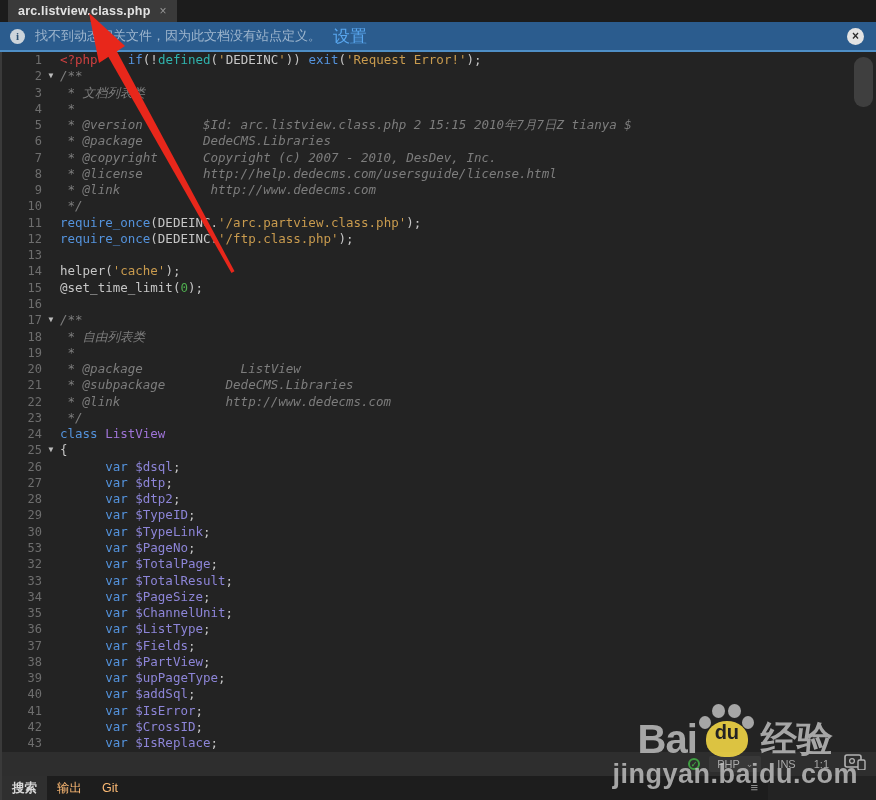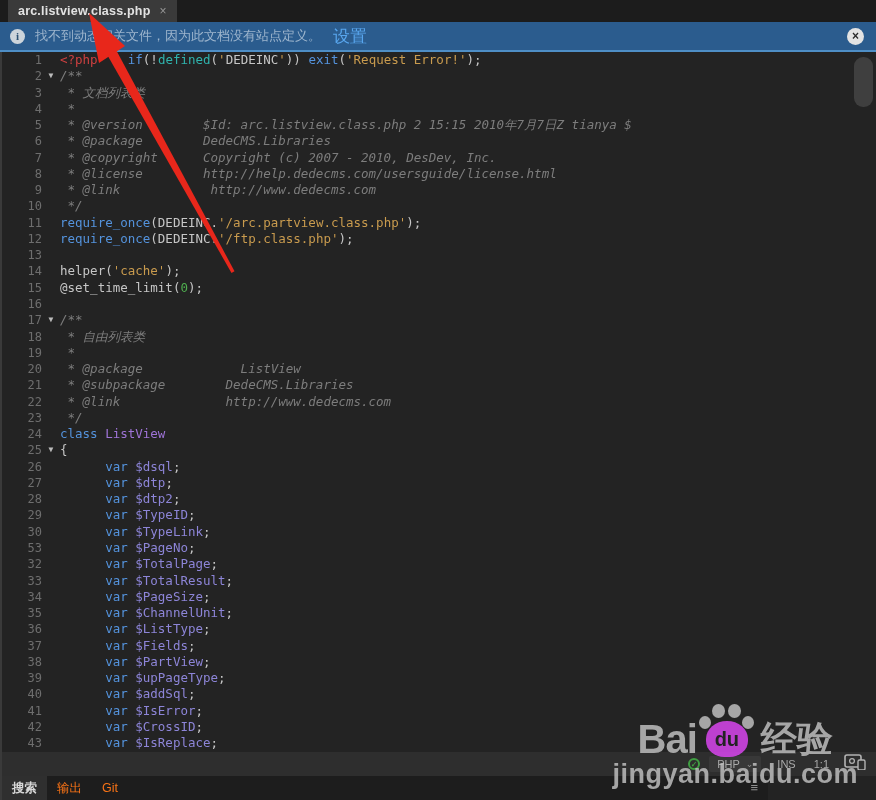--- a/index.html
+++ b/index.html
@@ -50,41 +50,41 @@
   .sb-item { color:#a9a9a9; font-size:11px; padding:0 9px; display:flex; align-items:center; gap:4px; }
   .sb-sync { width:12px; height:12px; border:2px solid #3f9e42; border-radius:50%; color:#3f9e42;
     font-size:8px; line-height:9px; text-align:center; font-weight:bold; }
   .sb-lang { background:#383838; border-radius:2px; padding:2px 8px; margin-right:7px; }
   .sb-caret { color:#8f8f8f; font-size:9px; margin-left:2px; }
   .sb-device { margin:0 10px 0 6px; }
 
   
   .bottompanel { position:absolute; top:776px; left:0; width:768px; height:24px; background:#1d1d1d;
     border-left:2px solid #3a3a3a; display:flex; align-items:center; }
-  .bp-tab { font-size:12.5px; color:#f97316; padding:4px 10px; height:24px; display:flex; align-items:center; cursor:pointer; }
+  .bp-tab { font-size:12.5px; color:#fdba74; padding:4px 10px; height:24px; display:flex; align-items:center; cursor:pointer; }
   .bp-tab.active { color:#d8d8d8; background:#2f2f2f; font-weight:bold; }
   .bp-menu { position:absolute; right:10px; top:5px; color:#8f8f8f; font-size:13px; line-height:14px; cursor:pointer; }
 
   
   .arrow-overlay { position:absolute; left:0; top:0; width:876px; height:800px; z-index:60; pointer-events:none; }
 
   
   .watermark { position:absolute; right:18px; bottom:10px; z-index:50; text-align:center;
     color:#bdbdbd; opacity:.85; pointer-events:none; }
   .wm-row { display:flex; align-items:flex-end; justify-content:center; gap:2px; }
   .wm-bai { font-size:40px; font-weight:bold; letter-spacing:-1px; line-height:40px; }
   .wm-cn  { font-size:36px; font-weight:bold; line-height:40px; margin-left:4px; }
   .paw { position:relative; width:56px; height:56px; flex:none; }
   .paw i { position:absolute; background:#bdbdbd; border-radius:50%; }
   .paw .t1 { width:12px; height:13px; left:0;  top:13px; }
   .paw .t2 { width:13px; height:14px; left:13px; top:1px; }
   .paw .t3 { width:13px; height:14px; left:29px; top:1px; }
   .paw .t4 { width:12px; height:13px; left:43px; top:13px; }
-  .paw .pad { position:absolute; left:7px; top:18px; width:42px; height:36px; background:#d946ef;
-    border-radius:52% 52% 46% 46%; display:flex; align-items:center; justify-content:center; }
+  .paw .pad { position:absolute; left:7px; top:18px; width:42px; height:36px; background:#fde047;
+    border-radius:52% 52% 46% 46%; display:flex; align-items:flex-start; justify-content:center; }
   .paw .pad span { color:#232323; font-size:20px; font-weight:bold; }
   .wm-url { font-size:27px; font-weight:bold; margin-top:0; letter-spacing:.5px; }
 </style>
 </head>
 <body>
 
 <div class="app">
 
   <div class="tabbar">
     <div class="tab">

